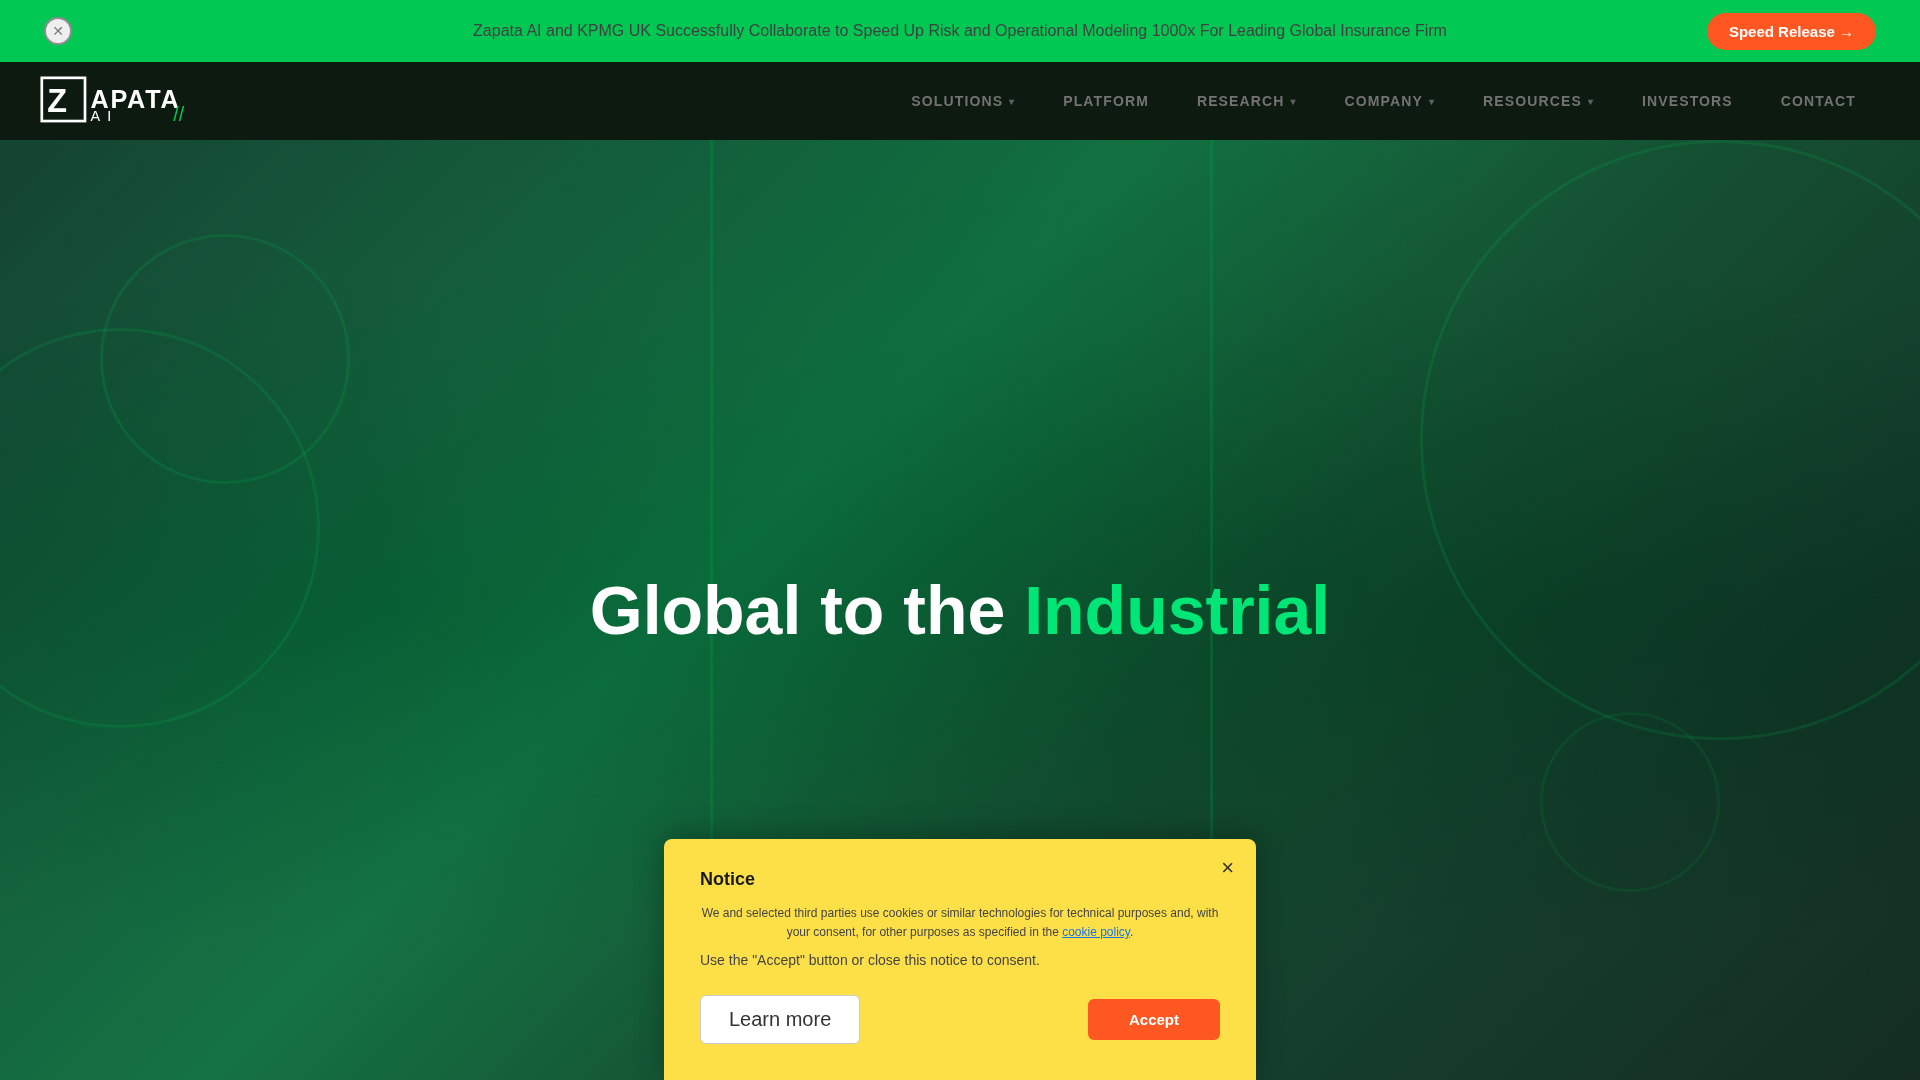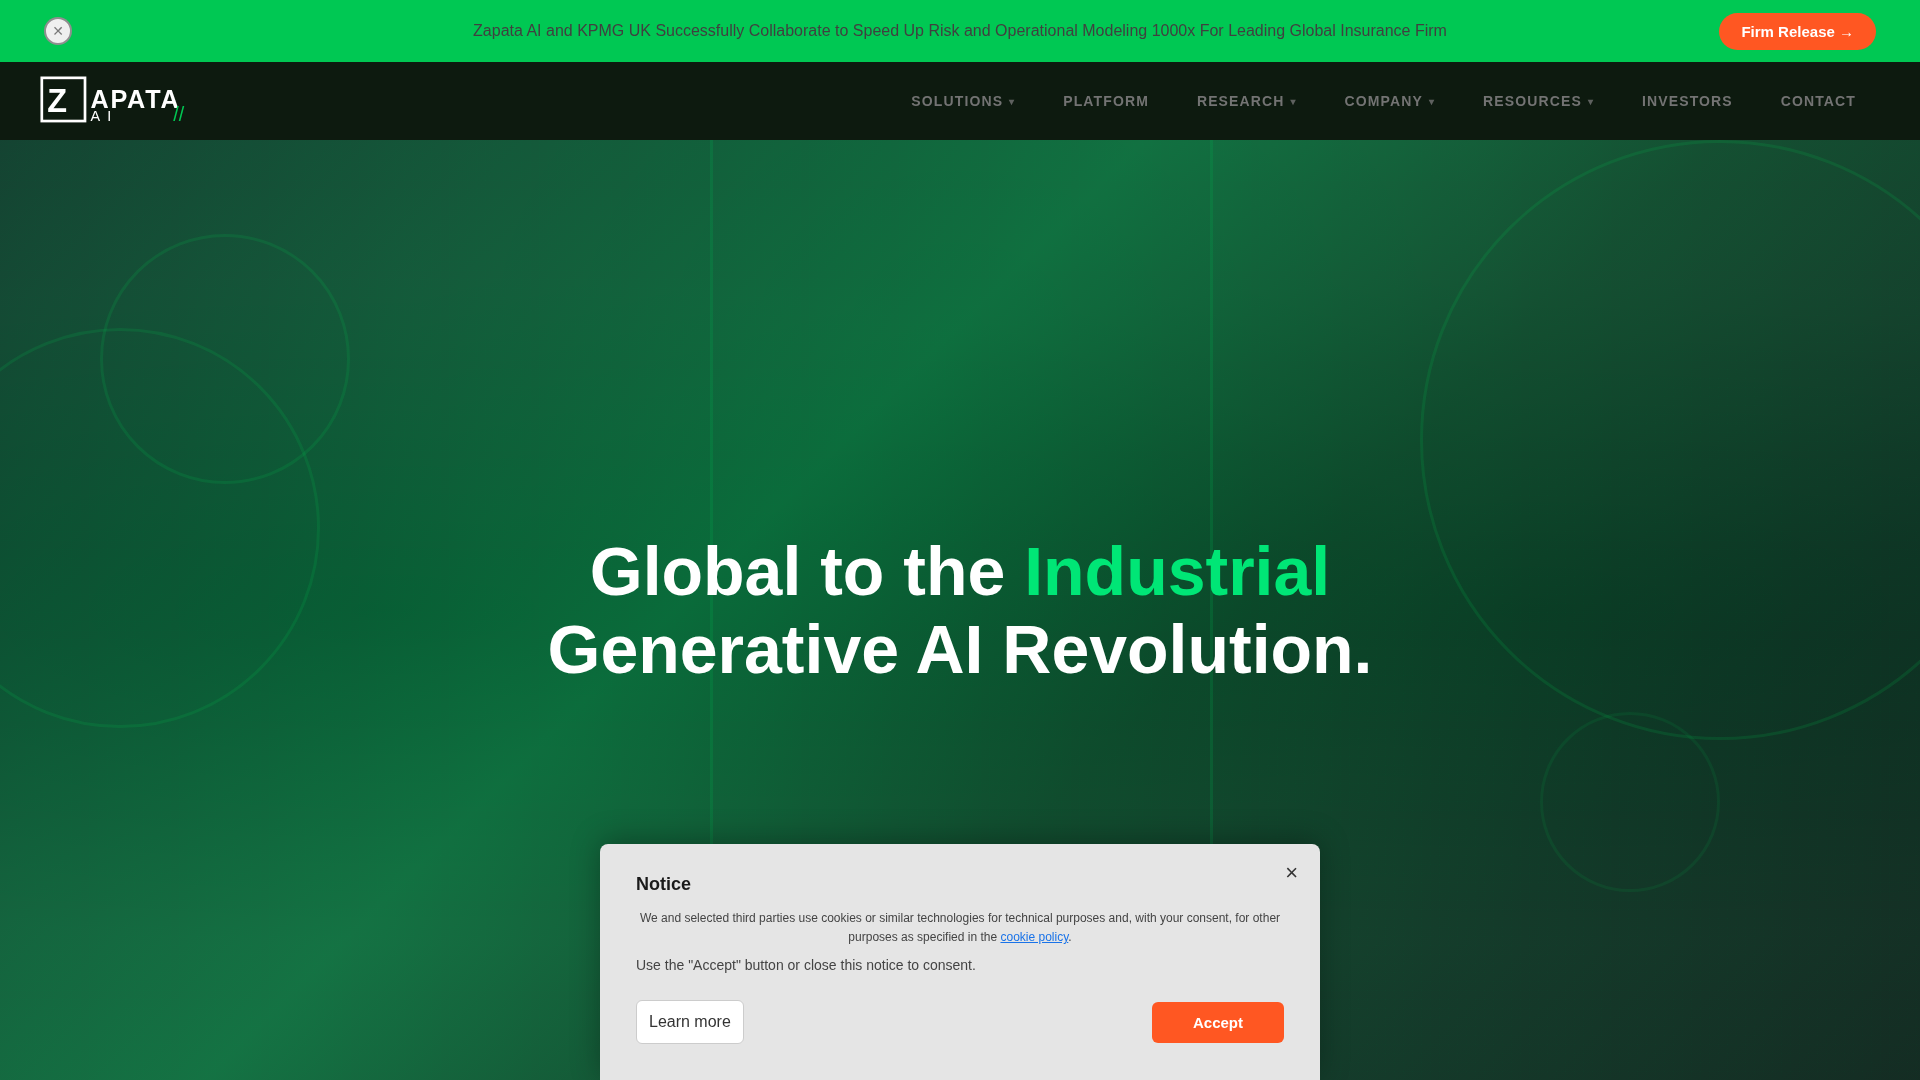--- a/index.html
+++ b/index.html
@@ -144,22 +144,22 @@
       color: #00e676;
       text-align: center;
     }
 
     
     #cookie-notice {
       position: absolute;
       bottom: 0;
       left: 50%;
       transform: translateX(-50%);
-      width: 720px;
-      background: #e5e5e5;
+      width: 592px;
+      background: #fde047;
       border-radius: 8px 8px 0 0;
       padding: 30px 36px 36px;
       z-index: 200;
       box-shadow: 0 -4px 30px rgba(0,0,0,0.3);
     }
     #cookie-notice .notice-title {
       font-size: 18px;
       font-weight: 700;
       color: #1a1a1a;
       margin-bottom: 14px;
@@ -193,23 +193,23 @@
       line-height: 1;
     }
     #cookie-notice .notice-actions {
       display: flex;
       gap: 16px;
       align-items: center;
     }
     #cookie-notice .btn-learn-more {
       border: 1.5px solid #ccc;
       background: white;
-      padding: 12px 12px;
+      padding: 12px 28px;
       border-radius: 6px;
-      font-size: 16px;
+      font-size: 20px;
       font-weight: 500;
       cursor: pointer;
       color: #333;
     }
     #cookie-notice .btn-accept {
       background: #ff5722;
       color: white;
       border: none;
       padding: 12px 41px;
       border-radius: 6px;
@@ -241,21 +241,21 @@
   </style>
 </head>
 <body>
 
 <div id="announcement-bar">
   <button class="close-btn">
     <span>✕</span>
   </button>
   <span class="announcement-text">Zapata AI and KPMG UK Successfully Collaborate to Speed Up Risk and Operational Modeling 1000x For Leading Global Insurance Firm</span>
   <button class="press-release-btn">
-    <span>Firm Release →</span>
+    <span>Speed Release →</span>
   </button>
 </div>
 
 <nav id="navbar">
   <div class="logo">
     <svg viewBox="0 0 200 55" fill="none" xmlns="http://www.w3.org/2000/svg">
 
       <rect x="2" y="4" width="48" height="48" fill="none" stroke="white" stroke-width="3"></rect>
       <text x="8" y="42" font-family="Arial" font-weight="900" font-size="36" fill="white">Z</text>
       <text x="56" y="38" font-family="Arial" font-weight="800" font-size="28" fill="white" letter-spacing="2">APATA</text>
@@ -316,21 +316,20 @@
   <div class="gear-circle gear-2"></div>
   <div class="gear-circle gear-3"></div>
   <div class="gear-circle gear-4"></div>
   <div class="vertical-bar vbar-1"></div>
   <div class="vertical-bar vbar-2"></div>
 
   <div class="hero-content">
     <h1 class="hero-headline">
       <span>Global to the </span><span class="highlight">Industrial</span>
       <br>
-      <span>Generative AI Revolution.</span>
     </h1>
   </div>
 
   <div id="cookie-notice">
     <h3 class="notice-title">Notice</h3>
     <button class="notice-close">×</button>
     <p class="notice-body">
       <span>We and selected third parties use cookies or similar technologies for technical purposes and, with your consent, for other purposes as specified in the</span>
       <a href="#">
         <span>cookie policy</span></a>.

